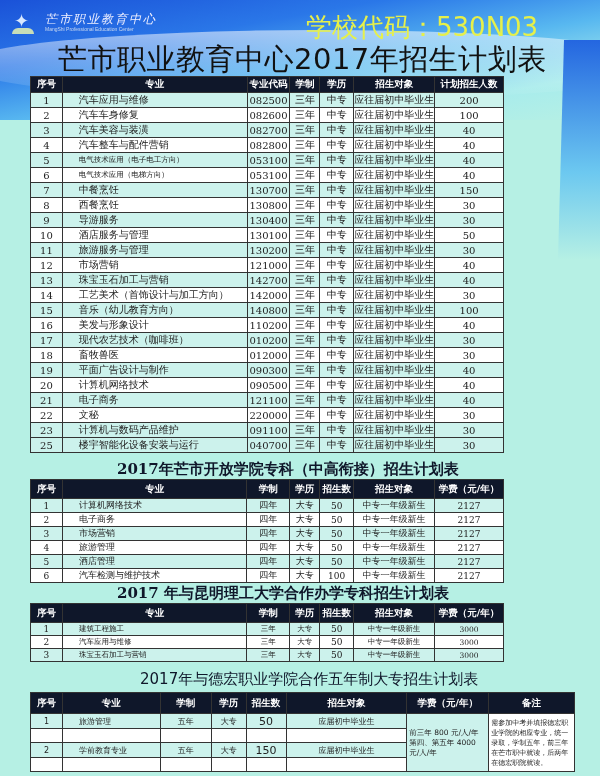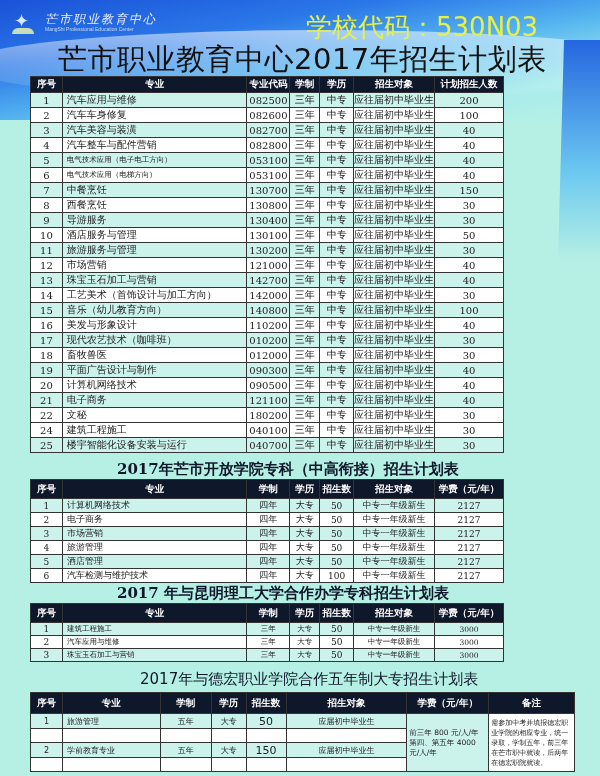--- a/index.html
+++ b/index.html
@@ -22,21 +22,21 @@
   .logo-en{font-family:"Liberation Sans",sans-serif;font-size:5px;color:#c8d8f0;line-height:7px;}
   .school-code{position:absolute;left:306px;top:10px;font-family:"DejaVu Sans",sans-serif;
     font-size:26px;color:#e6f04a;letter-spacing:0;white-space:nowrap;}
   .main-title{position:absolute;left:58px;top:40px;font-family:"DejaVu Sans",sans-serif;
     font-size:29px;color:#111;white-space:nowrap;letter-spacing:0.5px;}
   table{border-collapse:collapse;position:absolute;background:#fff;}
   td,th{border:1px solid #333;padding:0;text-align:center;white-space:nowrap;overflow:hidden;}
   th{background:#0f172a;color:#fff;font-family:"DejaVu Sans",sans-serif;font-size:9.5px;font-weight:bold;}
   td{font-size:10px;color:#222;}
   tr.alt td{background:#ccf2ec;}
-  td.left{text-align:left;padding-left:4px;}
+  td.left{text-align:left;padding-left:16px;}
   td.sm{font-size:7.5px;}
   .section-title{position:absolute;font-family:"DejaVu Serif","Liberation Serif",serif;
     font-size:15px;color:#0f172a;white-space:nowrap;font-weight:bold;}
   .section-title.sans{font-family:"DejaVu Sans",sans-serif;font-weight:normal;font-size:15px;}
   #t1{left:30px;top:76px;width:474px;}
   #t1 th{height:15px;}
   #t1 td{height:13px;}
   #t2{left:30px;top:479px;width:294px;}
   #t3{left:30px;top:603px;}
   #t4{left:30px;top:692px;}
@@ -277,30 +277,30 @@
         <td class="left">电子商务</td>
         <td>121100</td>
         <td>三年</td>
         <td>中专</td>
         <td>应往届初中毕业生</td>
         <td>40</td>
       </tr>
       <tr>
         <td>22</td>
         <td class="left">文秘</td>
-        <td>180200</td>
-        <td>三年</td>
-        <td>中专</td>
-        <td>应往届初中毕业生</td>
-        <td>30</td>
-      </tr>
-      <tr>
-        <td>24</td>
-        <td class="left">建筑工程施工</td>
-        <td>040100</td>
+        <td>220000</td>
+        <td>三年</td>
+        <td>中专</td>
+        <td>应往届初中毕业生</td>
+        <td>30</td>
+      </tr>
+      <tr class="alt">
+        <td>23</td>
+        <td class="left">计算机与数码产品维护</td>
+        <td>091100</td>
         <td>三年</td>
         <td>中专</td>
         <td>应往届初中毕业生</td>
         <td>30</td>
       </tr>
       <tr class="alt">
         <td>25</td>
         <td class="left">楼宇智能化设备安装与运行</td>
         <td>040700</td>
         <td>三年</td>

